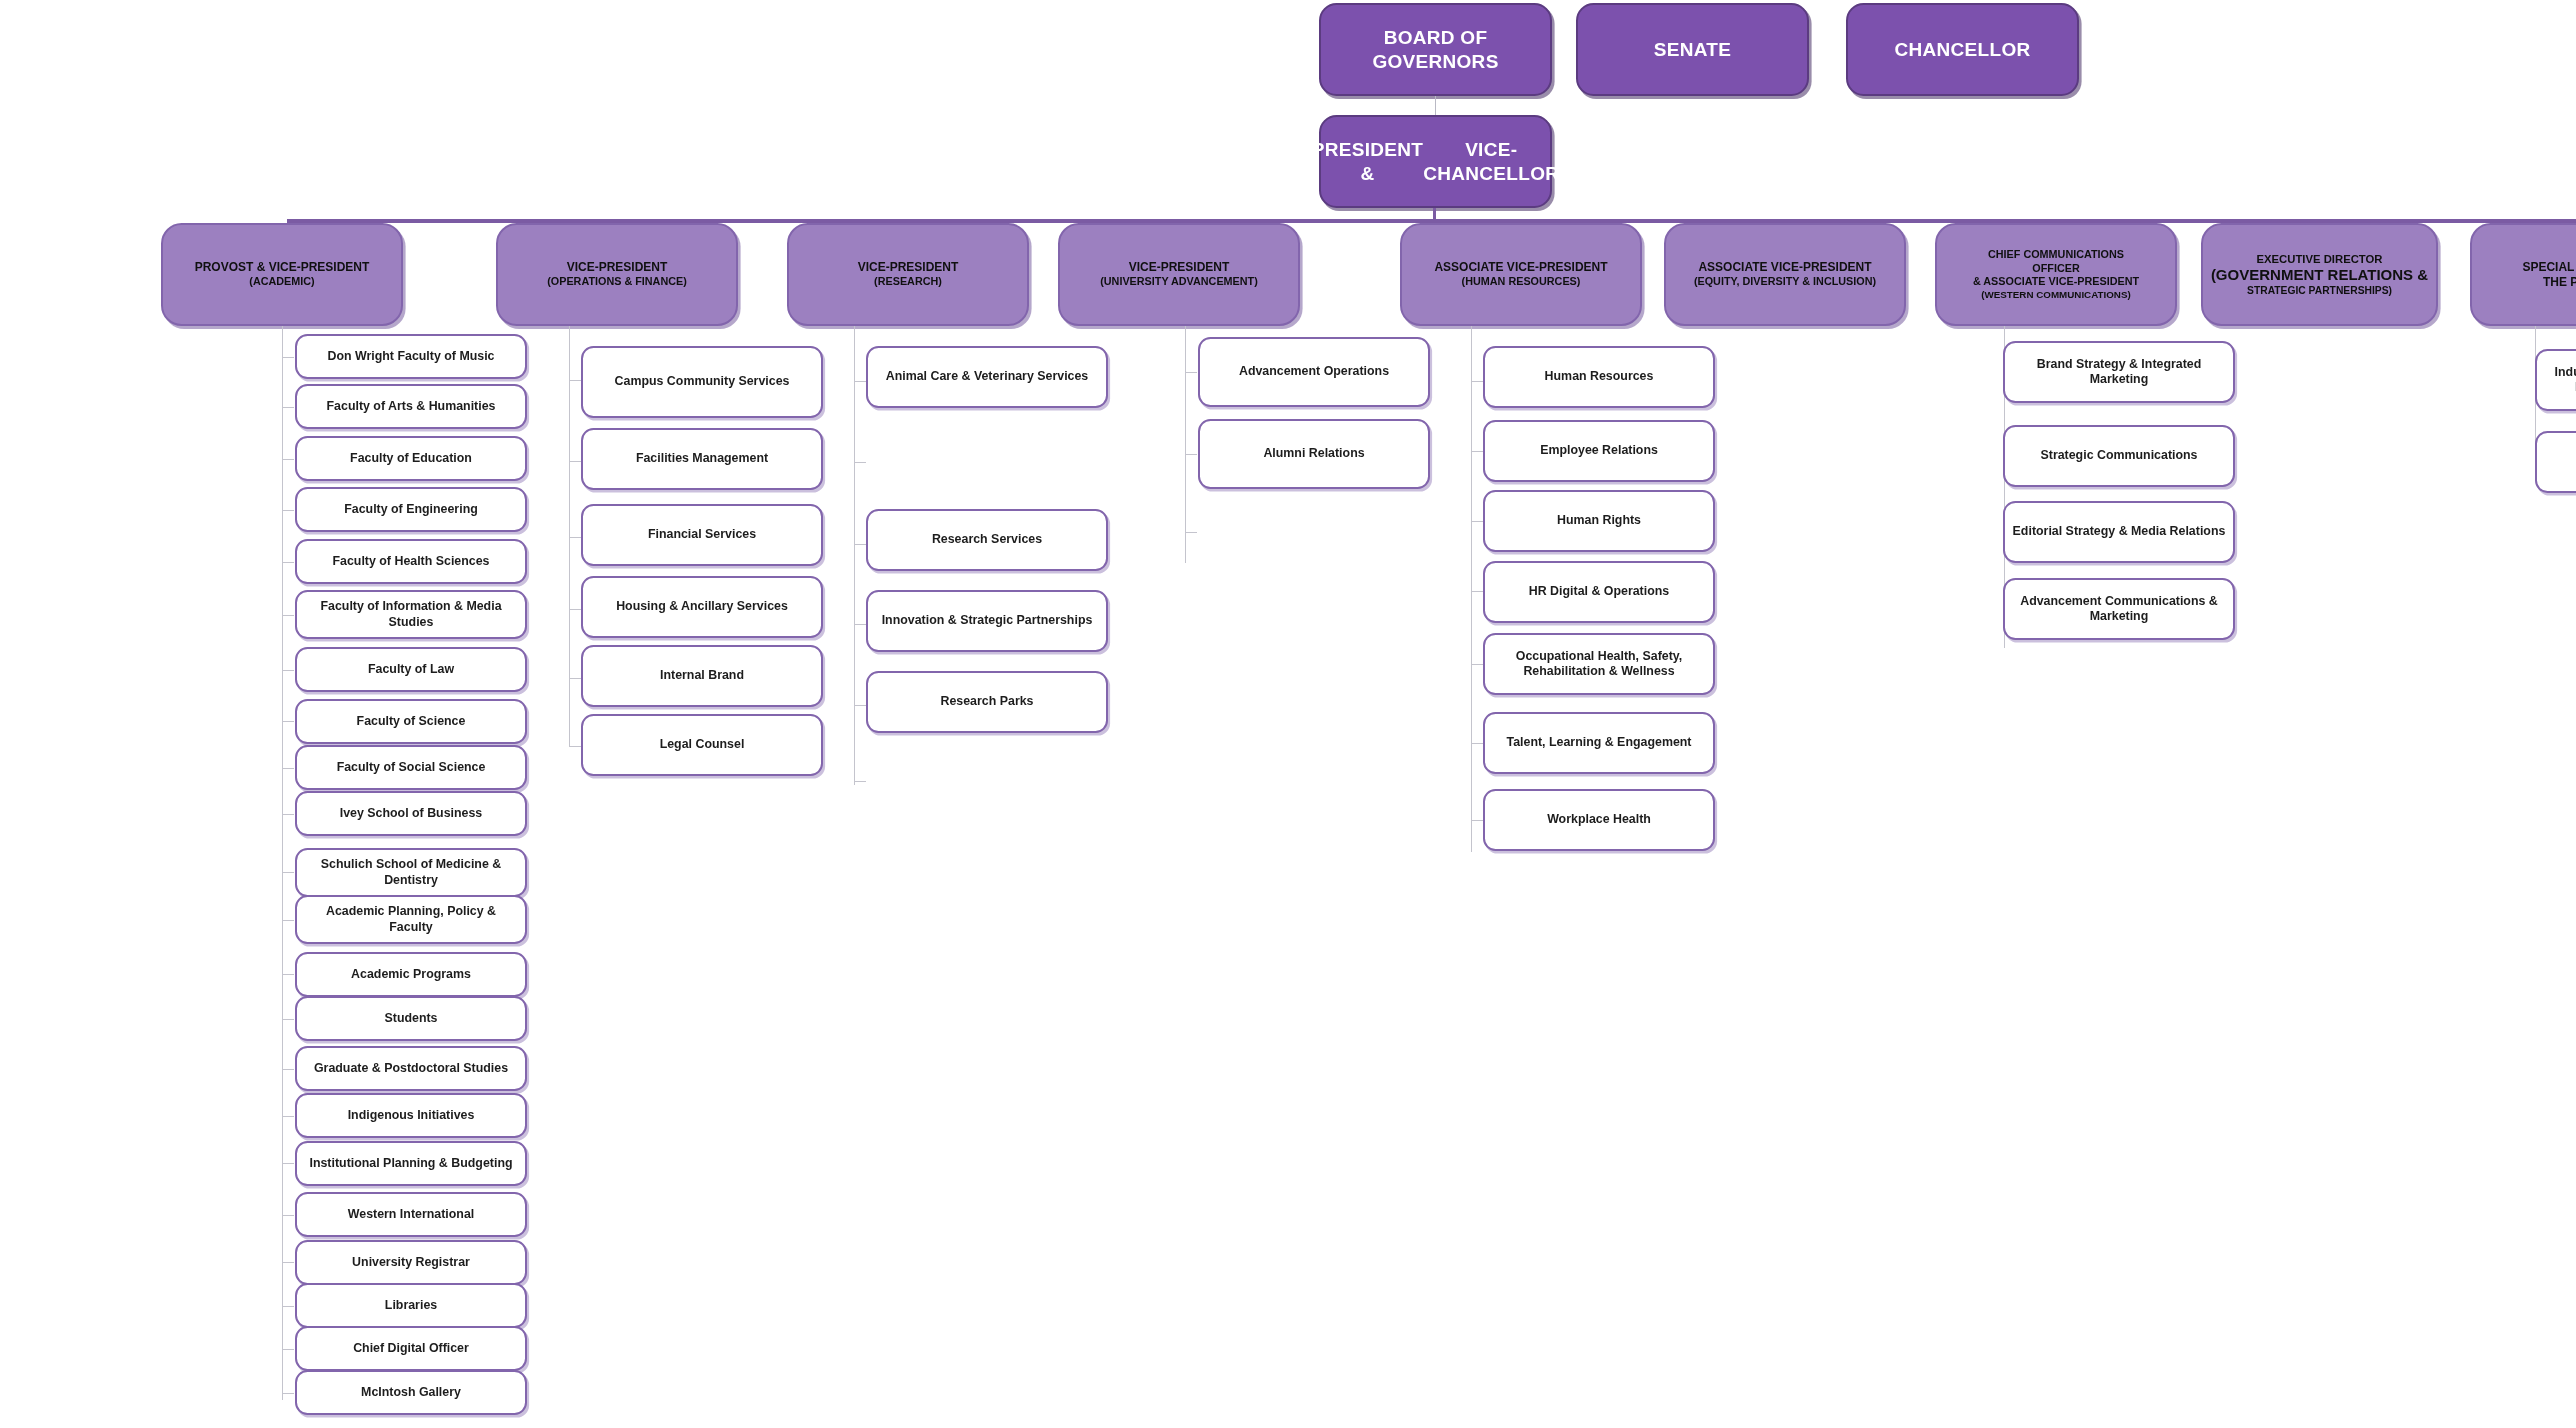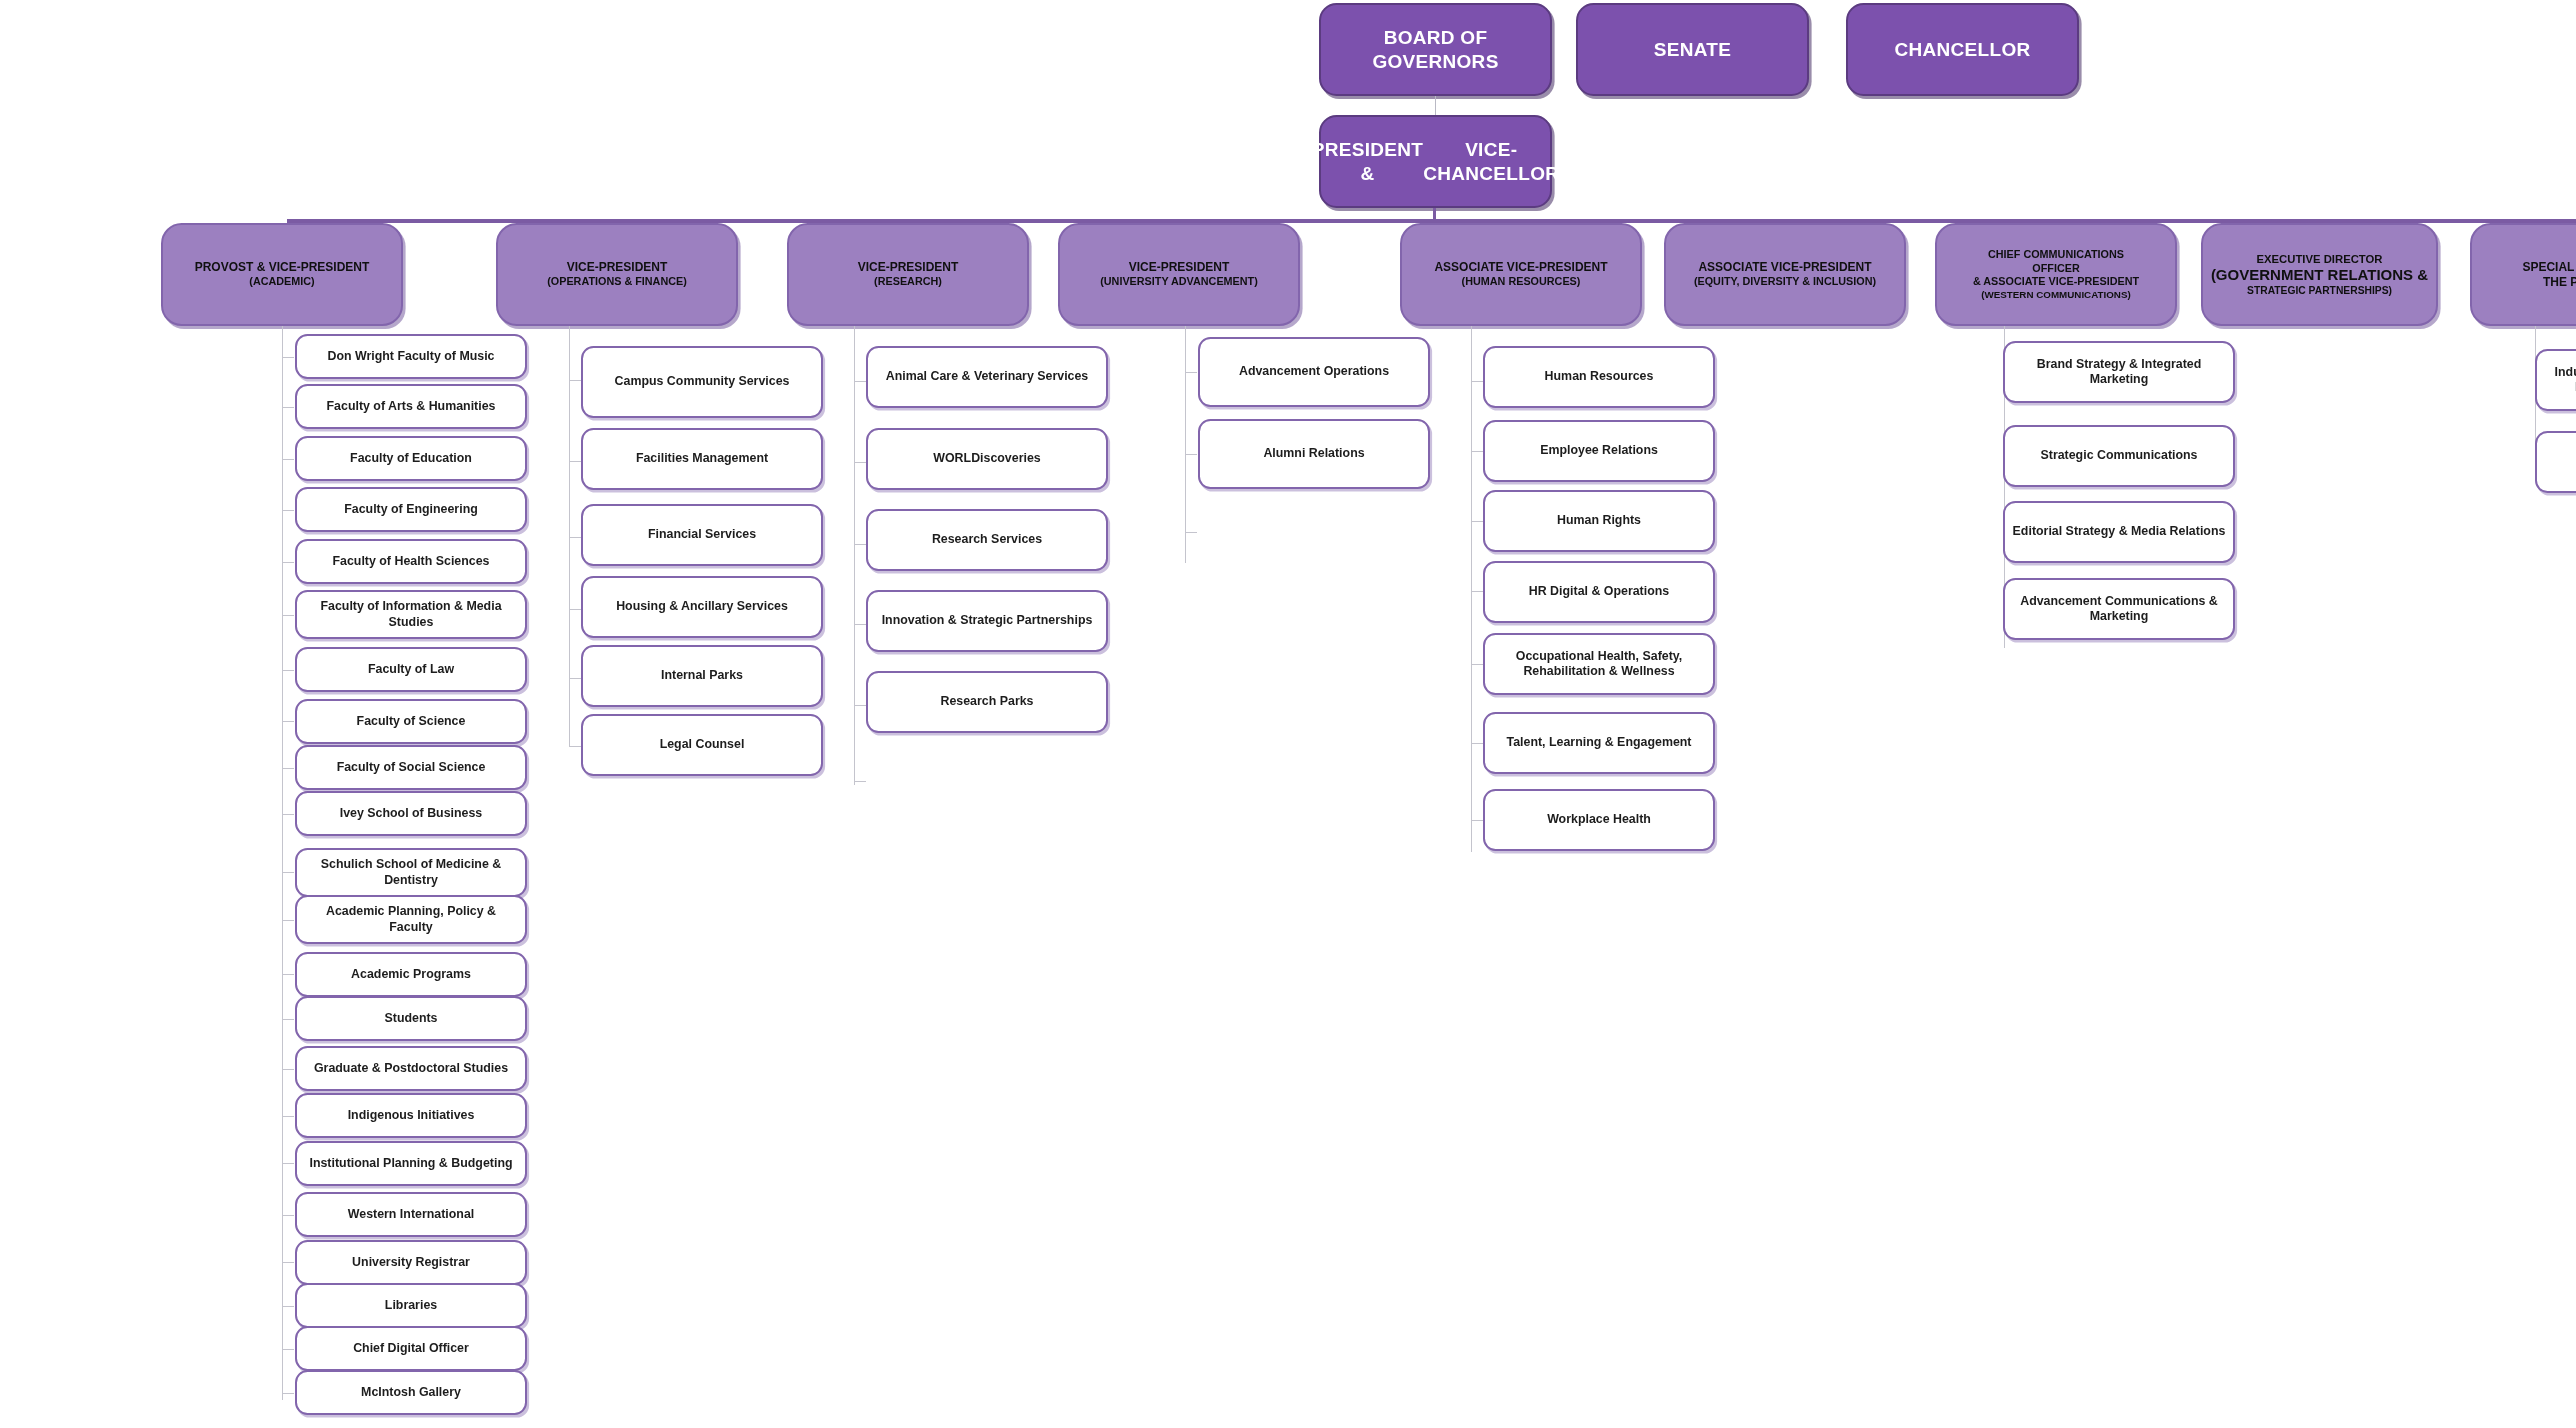--- a/index.html
+++ b/index.html
@@ -286,39 +286,36 @@
     <span>Financial Services</span>
     </div>
 
   <div class="stub" style="left:569px; top:609px; width:12.4px;"></div>
   <div class="node n3" style="left:581px; top:576px; width:242px; height:62px;">
     <span>Housing &amp; Ancillary Services</span>
     </div>
 
   <div class="stub" style="left:569px; top:678px; width:12.4px;"></div>
   <div class="node n3" style="left:581px; top:645px; width:242px; height:62px;">
-    <span>Internal Parks</span>
+    <span>Internal Brand</span>
     </div>
 
   <div class="stub" style="left:569px; top:746px; width:12.4px;"></div>
   <div class="node n3" style="left:581px; top:714px; width:242px; height:62px;">
     <span>Legal Counsel</span>
     </div>
 
   <div class="spine" style="left:854px; top:326px; height:459px;"></div>
 
   <div class="stub" style="left:854px; top:381px; width:12.4px;"></div>
   <div class="node n3" style="left:866px; top:346px; width:242px; height:62px;">
     <span>Animal Care &amp; Veterinary Services</span>
     </div>
 
   <div class="stub" style="left:854px; top:462px; width:12.4px;"></div>
-  <div class="node n3" style="left:866px; top:428px; width:242px; height:62px;">
-    <span>WORLDiscoveries</span>
-    </div>
 
   <div class="stub" style="left:854px; top:544px; width:12.4px;"></div>
   <div class="node n3" style="left:866px; top:509px; width:242px; height:62px;">
     <span>Research Services</span>
     </div>
 
   <div class="stub" style="left:854px; top:624px; width:12.4px;"></div>
   <div class="node n3" style="left:866px; top:590px; width:242px; height:62px;">
     <span>Innovation &amp; Strategic Partnerships</span>
     </div>

